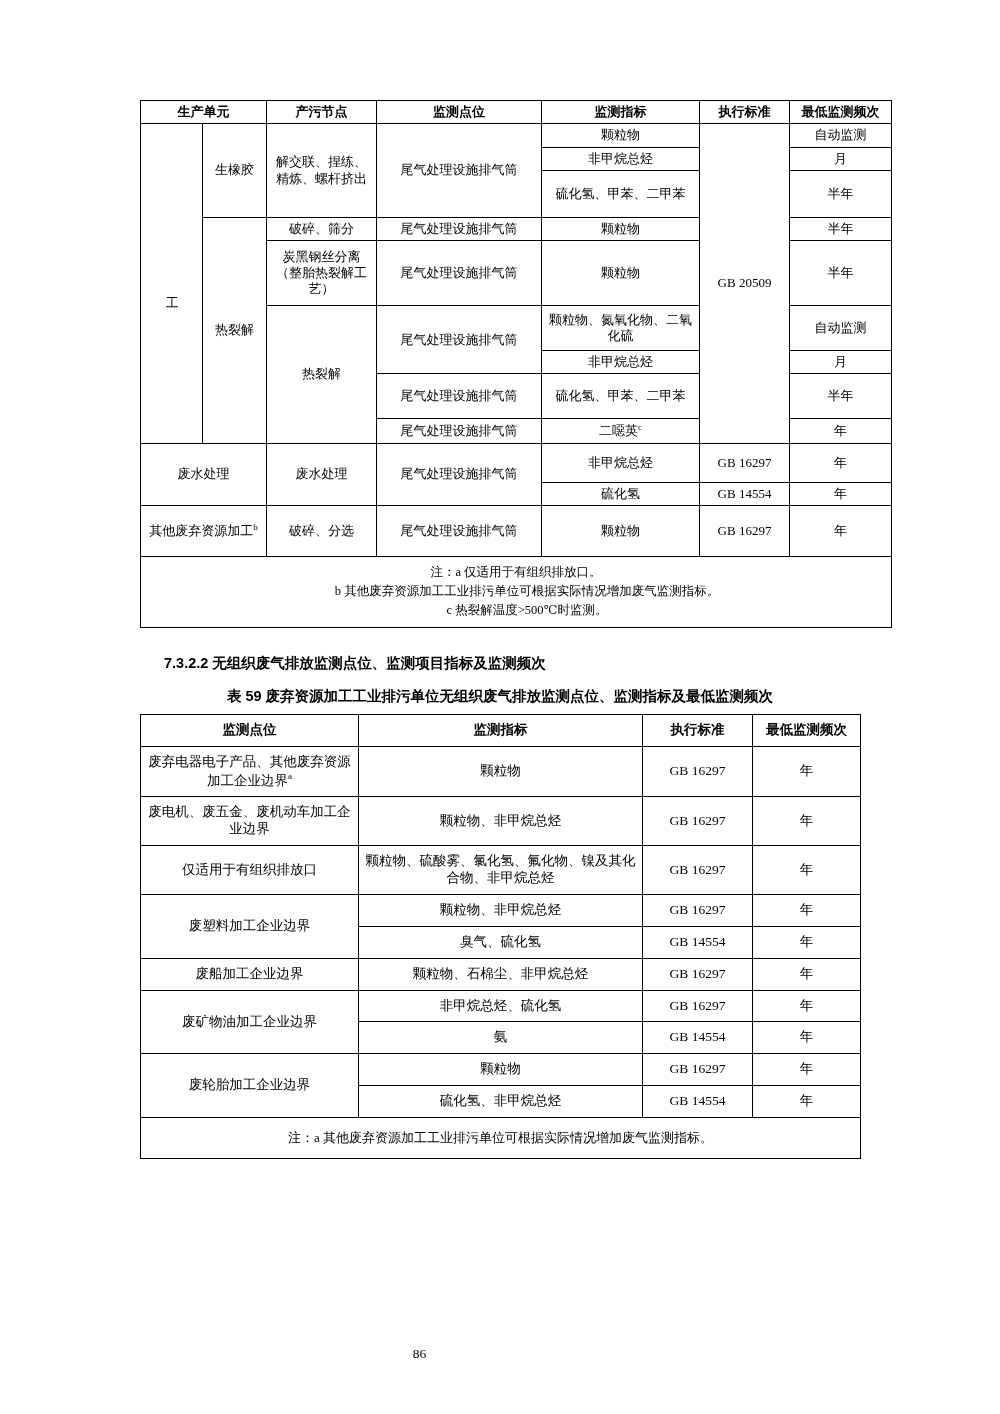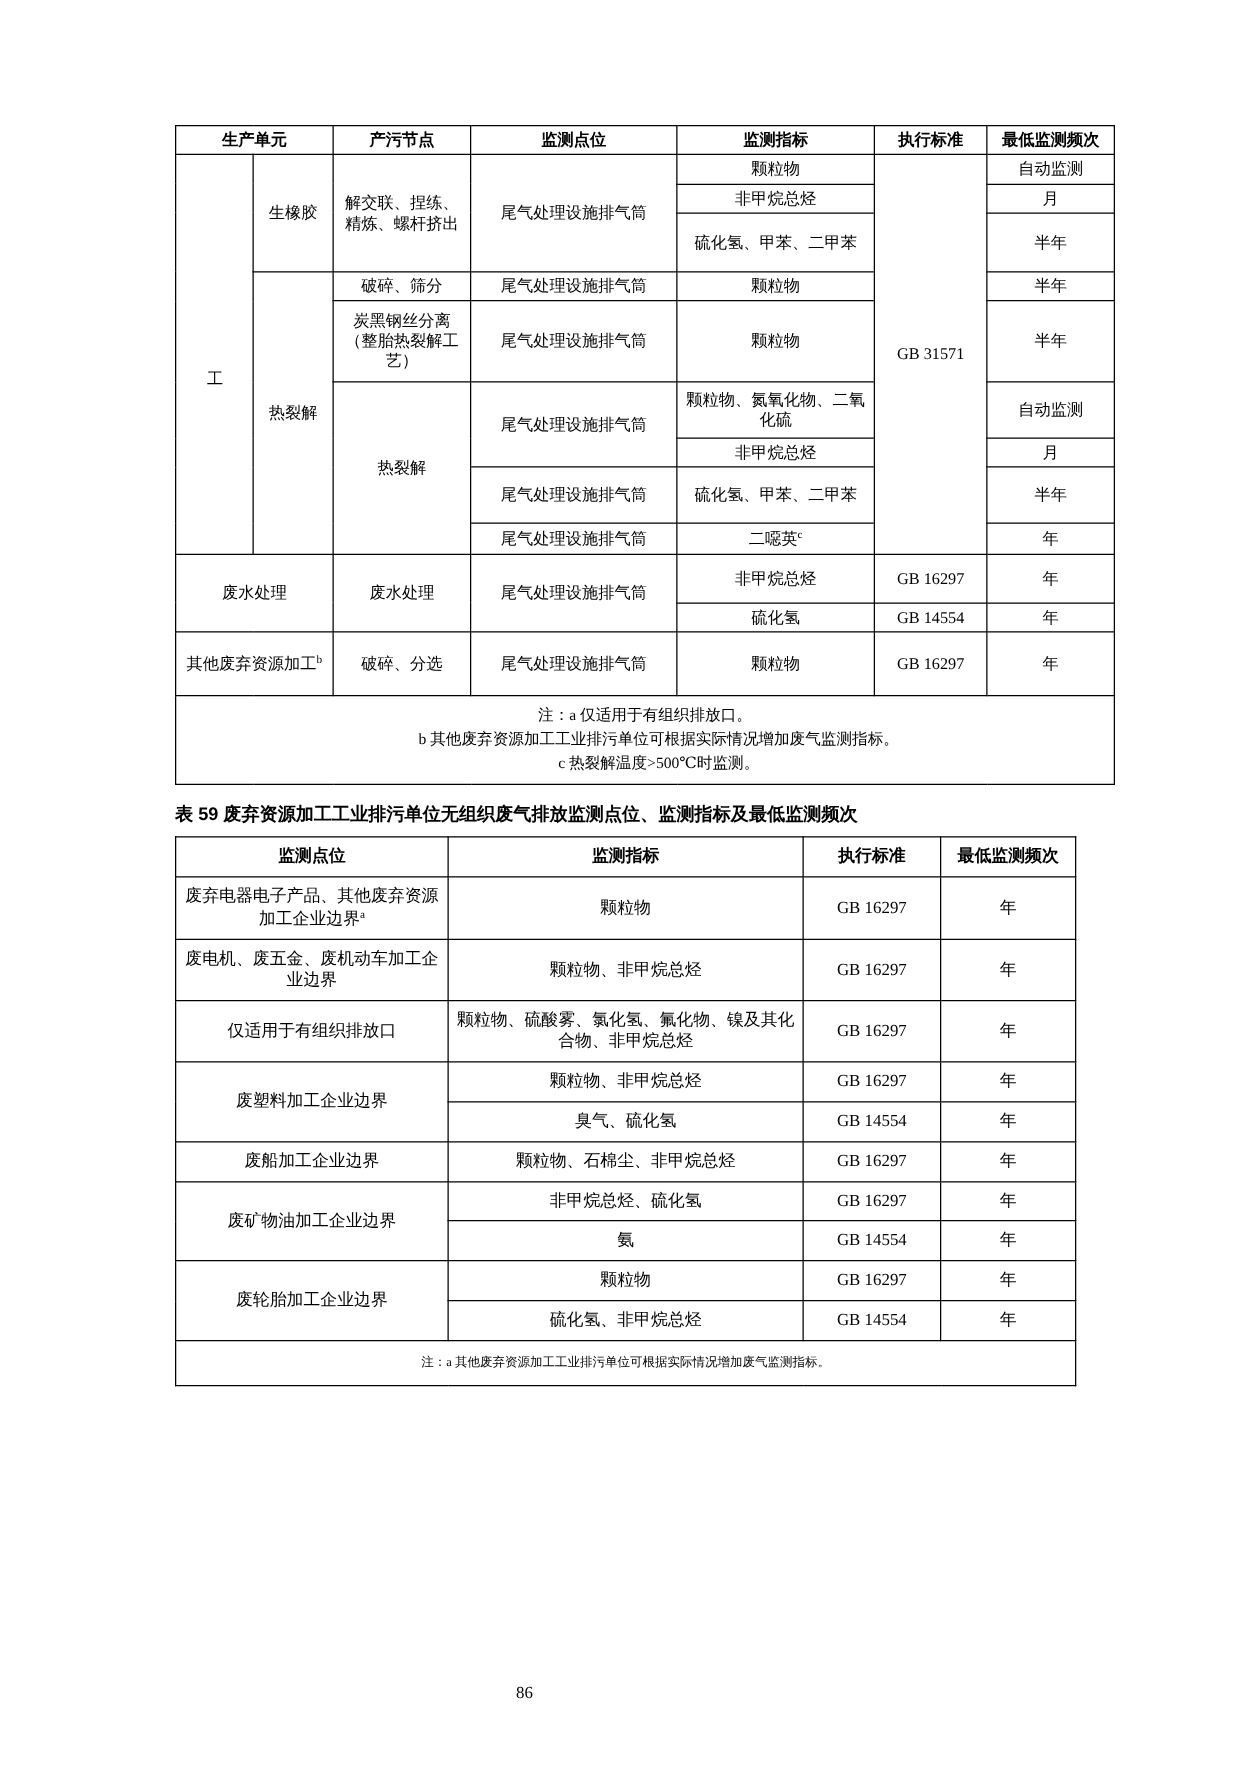--- a/index.html
+++ b/index.html
@@ -63,29 +63,30 @@
   }
   .para {
     font-size: 14.5px;
     line-height: 2.0;
     margin: 0 0 8px 0;
     text-indent: 2em;
   }
   .tbl-title {
     font-size: 14.5px;
     font-weight: bold;
+    text-align: center;
     margin: 14px 0 8px 0;
     font-family: "Liberation Sans", "DejaVu Sans", sans-serif;
   }
   .tbl2 td, .tbl2 th {
     font-size: 13.5px;
     padding: 7px 4px;
   }
   .tbl2 .note-cell {
-    font-size: 10px;
+    font-size: 13px;
     padding: 10px 10px;
   }
   .pageno {
     position: absolute;
     bottom: 52px;
     left: 0;
     width: 839px;
     text-align: center;
     font-size: 13.5px;
   }
@@ -124,21 +125,21 @@
     <tbody>
 
       <tr>
         <td rowspan="9" style="padding:0;">
           <span class="v-text">工</span>
         </td>
         <td rowspan="3">生橡胶</td>
         <td rowspan="3">解交联、捏练、精炼、螺杆挤出</td>
         <td rowspan="3">尾气处理设施排气筒</td>
         <td>颗粒物</td>
-        <td rowspan="9">GB 31571</td>
+        <td rowspan="9">GB 20509</td>
         <td>自动监测</td>
       </tr>
 
       <tr>
         <td>非甲烷总烃</td>
         <td>月</td>
       </tr>
 
       <tr>
         <td style="height:40px">硫化氢、甲苯、二甲苯</td>
@@ -220,20 +221,21 @@
           </div>
           <div class="note-indent">
             <span>c</span>
             <span>热裂解温度&gt;500℃时监测。</span>
           </div>
         </td>
       </tr>
     </tbody>
   </table>
 
+  <div class="sec-head">7.3.2.2 无组织废气排放监测点位、监测项目指标及监测频次</div>
 
   <div class="tbl-title">表 59 废弃资源加工工业排污单位无组织废气排放监测点位、监测指标及最低监测频次</div>
   <table class="tbl2">
     <colgroup>
       <col style="width:218px">
       <col style="width:284px">
       <col style="width:110px">
       <col style="width:108px">
     </colgroup>
     <thead>

